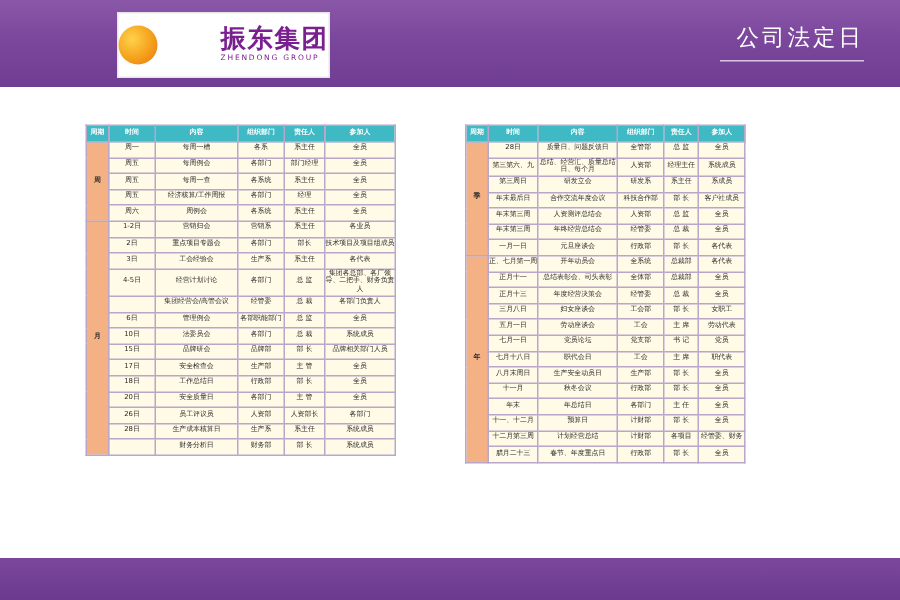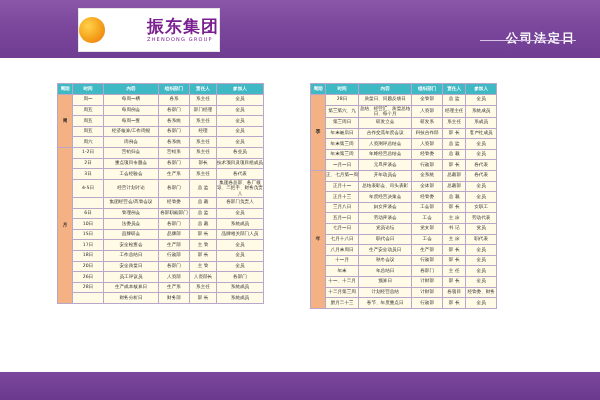--- a/index.html
+++ b/index.html
@@ -28,22 +28,22 @@
   }
   .logo-flame{
     width:26px;height:26px;border-radius:50%;
     background:radial-gradient(circle at 35% 35%,#ffd24a 0%,#f5a01b 55%,#e8730f 100%);
     margin-right:5px;flex:0 0 auto;
   }
   .logo-text{display:flex;flex-direction:column;justify-content:center;line-height:1;}
   .logo-cn{font-size:17px;font-weight:bold;color:#7a1f8f;letter-spacing:1px;}
   .logo-en{font-size:5px;color:#7a1f8f;letter-spacing:1.2px;margin-top:2px;}
   .banner-title{
-    position:absolute;right:24px;top:30px;
-    color:#ffffff;font-size:12px;font-weight:bold;letter-spacing:2px;
+    position:absolute;right:24px;top:16px;
+    color:#ffffff;font-size:15px;font-weight:normal;letter-spacing:2px;
   }
   .banner-title-under{
     position:absolute;right:24px;top:40px;width:96px;height:1px;background:#d8c4e6;
   }
   
   .footer{
     position:absolute;left:0;bottom:0;width:600px;height:28px;
     background:linear-gradient(180deg,#7a479c 0%,#6b3a8e 100%);
   }
   

